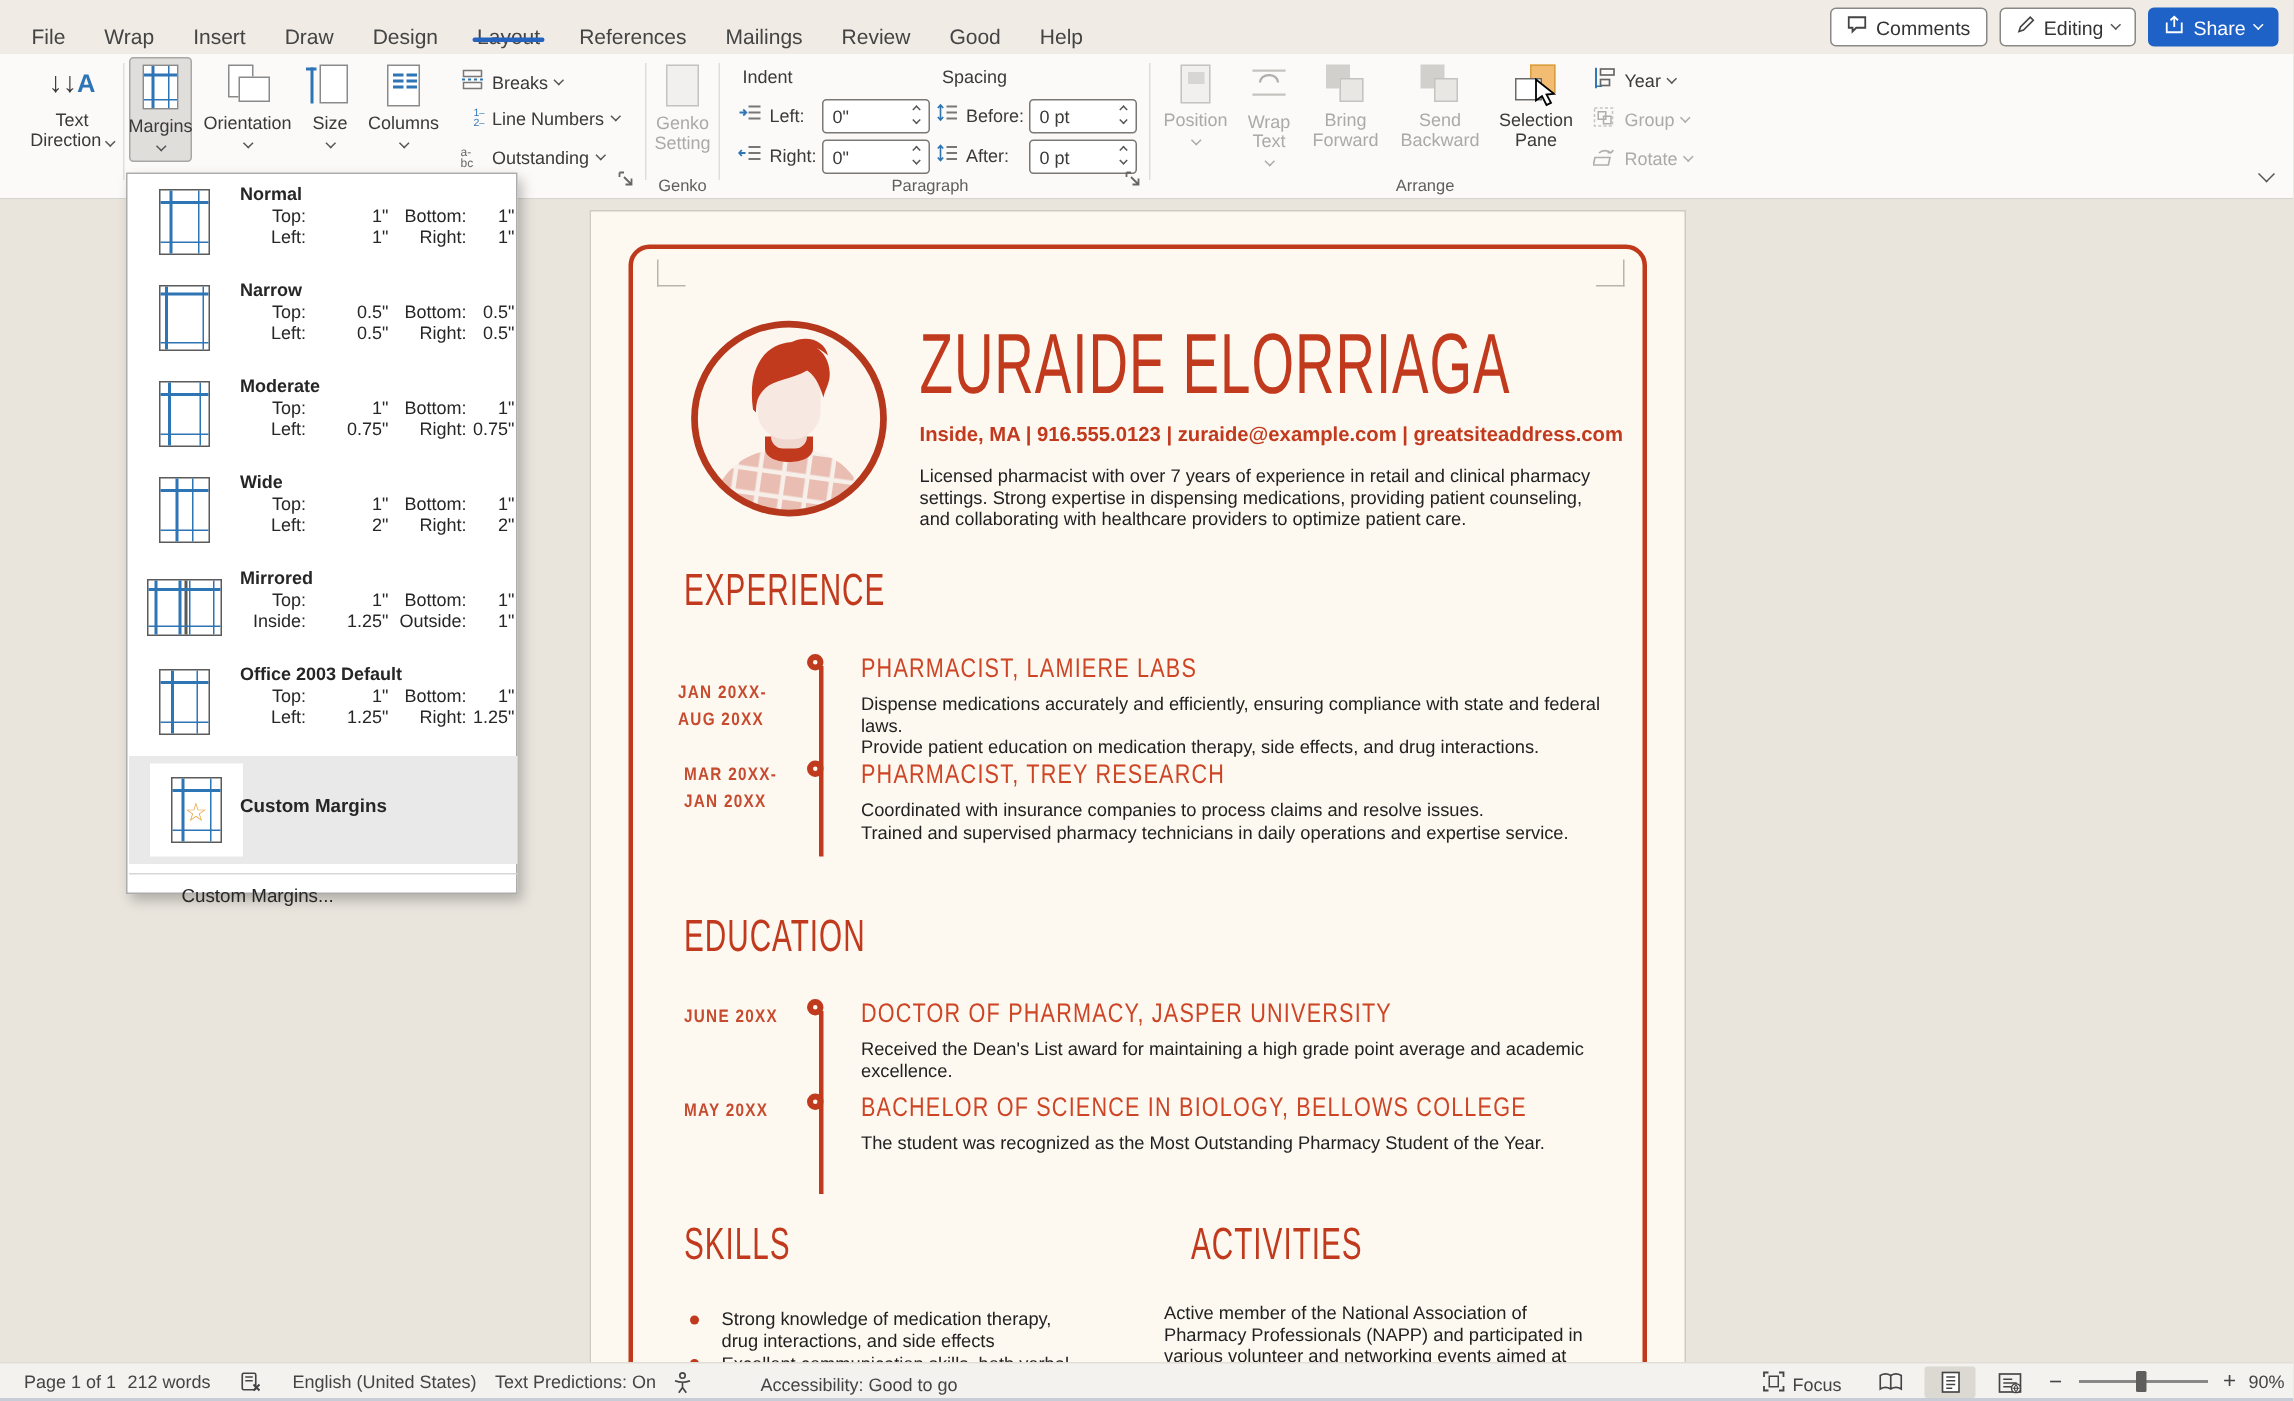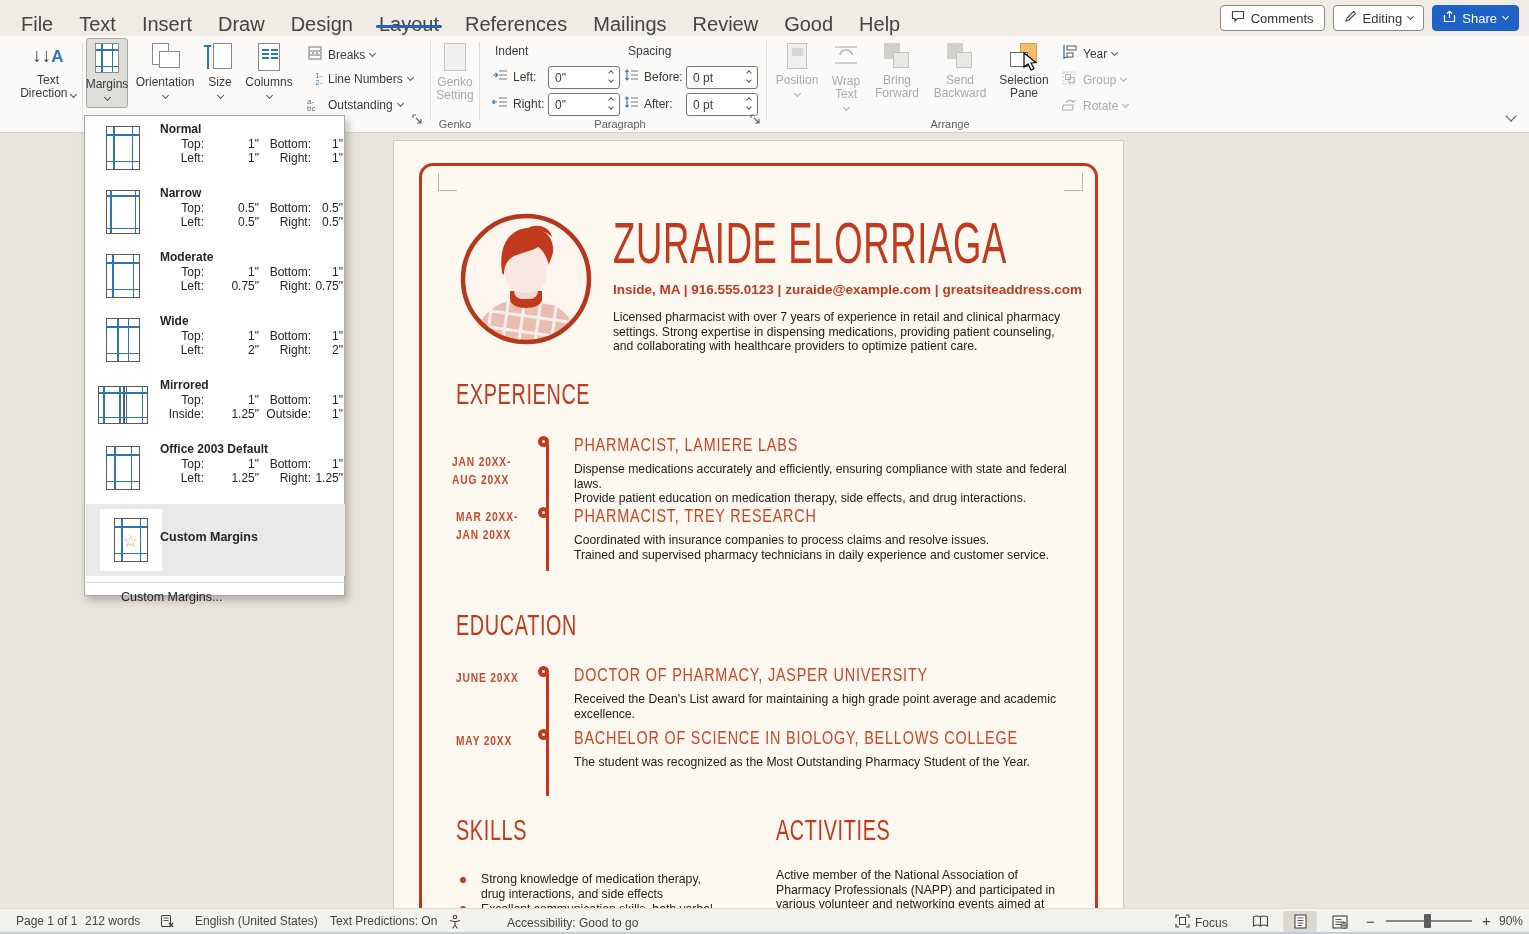--- a/index.html
+++ b/index.html
@@ -4,21 +4,21 @@
 <style>
   * { margin:0; padding:0; box-sizing:border-box; }
   html,body { width:1529px; height:934px; overflow:hidden; }
   body { font-family:"Liberation Sans", sans-serif; color:#3b3a39; background:#E9E5DD; }
   .app { position:relative; width:1529px; height:934px; }
   .abs { position:absolute; }
 
   
   .menubar { position:absolute; left:0; top:0; width:100%; height:36px; background:#F0EBE4; }
   .tabs { position:absolute; left:8px; top:0; height:36px; display:flex; align-items:center; }
-  .tab { padding:0 13px; height:24px; line-height:36px; font-size:20px; color:#444; cursor:default; position:relative; }
+  .tab { padding:0 13px; height:24px; line-height:36px; font-size:14px; color:#444; cursor:default; position:relative; }
   .tab.active { font-weight:400; }
   .tab.active::after { content:""; position:absolute; left:10px; right:10px; bottom:2px; height:3px; background:#2563BE; border-radius:2px; }
   .tbactions { position:absolute; right:10px; top:5px; display:flex; gap:8px; }
   .tbbtn { height:26px; border:1px solid #8A8886; border-radius:4px; background:#fff; display:flex; align-items:center; gap:6px; padding:0 10px; font-size:13px; color:#333; }
   .tbbtn.share { background:#1E62C8; border-color:#1E62C8; color:#fff; }
   .chev { display:inline-block; width:5px; height:5px; border-right:1.2px solid #555; border-bottom:1.2px solid #555; transform:rotate(45deg); margin-top:-3px; }
   .share .chev { border-color:#fff; }
 
   
   .ribbon { position:absolute; left:0; top:36px; width:100%; height:97px; background:#FBFAF8; border-bottom:1px solid #D8D4CE; }
@@ -95,21 +95,21 @@
   .cursor-arrow { position:absolute; z-index:20; }
 </style>
 </head>
 <body>
 
 <div class="app">
 
   <div class="menubar">
     <div class="tabs">
       <div class="tab">File</div>
-      <div class="tab">Text</div>
+      <div class="tab">Wrap</div>
       <div class="tab">Insert</div>
       <div class="tab">Draw</div>
       <div class="tab">Design</div>
       <div class="tab active">Layout</div>
       <div class="tab">References</div>
       <div class="tab">Mailings</div>
       <div class="tab">Review</div>
       <div class="tab">Good</div>
       <div class="tab">Help</div>
     </div>
@@ -417,21 +417,21 @@
 
       <div class="abs" style="left:62px; top:366px;">
         <span class="cond date-t">MAR 20XX-</span><br>
         <span class="cond date-t">JAN 20XX</span>
       </div>
       <div class="abs" style="left:180px; top:366px;">
         <span class="cond job-h">PHARMACIST, TREY RESEARCH</span>
       </div>
       <div class="abs bodytext" style="left:180px; top:392px; width:500px;">
         <div>Coordinated with insurance companies to process claims and resolve issues.</div>
-        <div>Trained and supervised pharmacy technicians in daily experience and customer service.</div>
+        <div>Trained and supervised pharmacy technicians in daily operations and expertise service.</div>
       </div>
 
       <div class="abs" style="left:62px; top:469px;">
         <span class="cond sect-h">EDUCATION</span>
       </div>
       <div class="tline" style="top:533px; height:122px;"></div>
       <div class="tdot" style="top:525px;"></div>
       <div class="tdot" style="top:588px;"></div>
 
       <div class="abs" style="left:62px; top:527px;">
@@ -446,21 +446,21 @@
         <span class="cond date-t">MAY 20XX</span>
       </div>
       <div class="abs" style="left:180px; top:588px;">
         <span class="cond job-h">BACHELOR OF SCIENCE IN BIOLOGY, BELLOWS COLLEGE</span>
       </div>
       <div class="abs bodytext" style="left:180px; top:614px; width:500px;">The student was recognized as the Most Outstanding Pharmacy Student of the Year.</div>
 
       <div class="abs" style="left:62px; top:674px;">
         <span class="cond sect-h">SKILLS</span>
       </div>
-      <div class="abs" style="left:382px; top:674px;">
+      <div class="abs" style="left:400px; top:674px;">
         <span class="cond sect-h">ACTIVITIES</span>
       </div>
 
       <div class="skdot" style="left:66px; top:736px;"></div>
       <div class="abs bodytext" style="left:87px; top:731px; width:232px;">Strong knowledge of medication therapy, drug interactions, and side effects</div>
       <div class="skdot" style="left:66px; top:765px;"></div>
       <div class="abs bodytext" style="left:87px; top:761px; width:245px;">Excellent communication skills, both verbal and written</div>
 
       <div class="abs bodytext" style="left:382px; top:727px; width:288px;">Active member of the National Association of Pharmacy Professionals (NAPP) and participated in various volunteer and networking events aimed at promoting the role of</div>
     </div>

